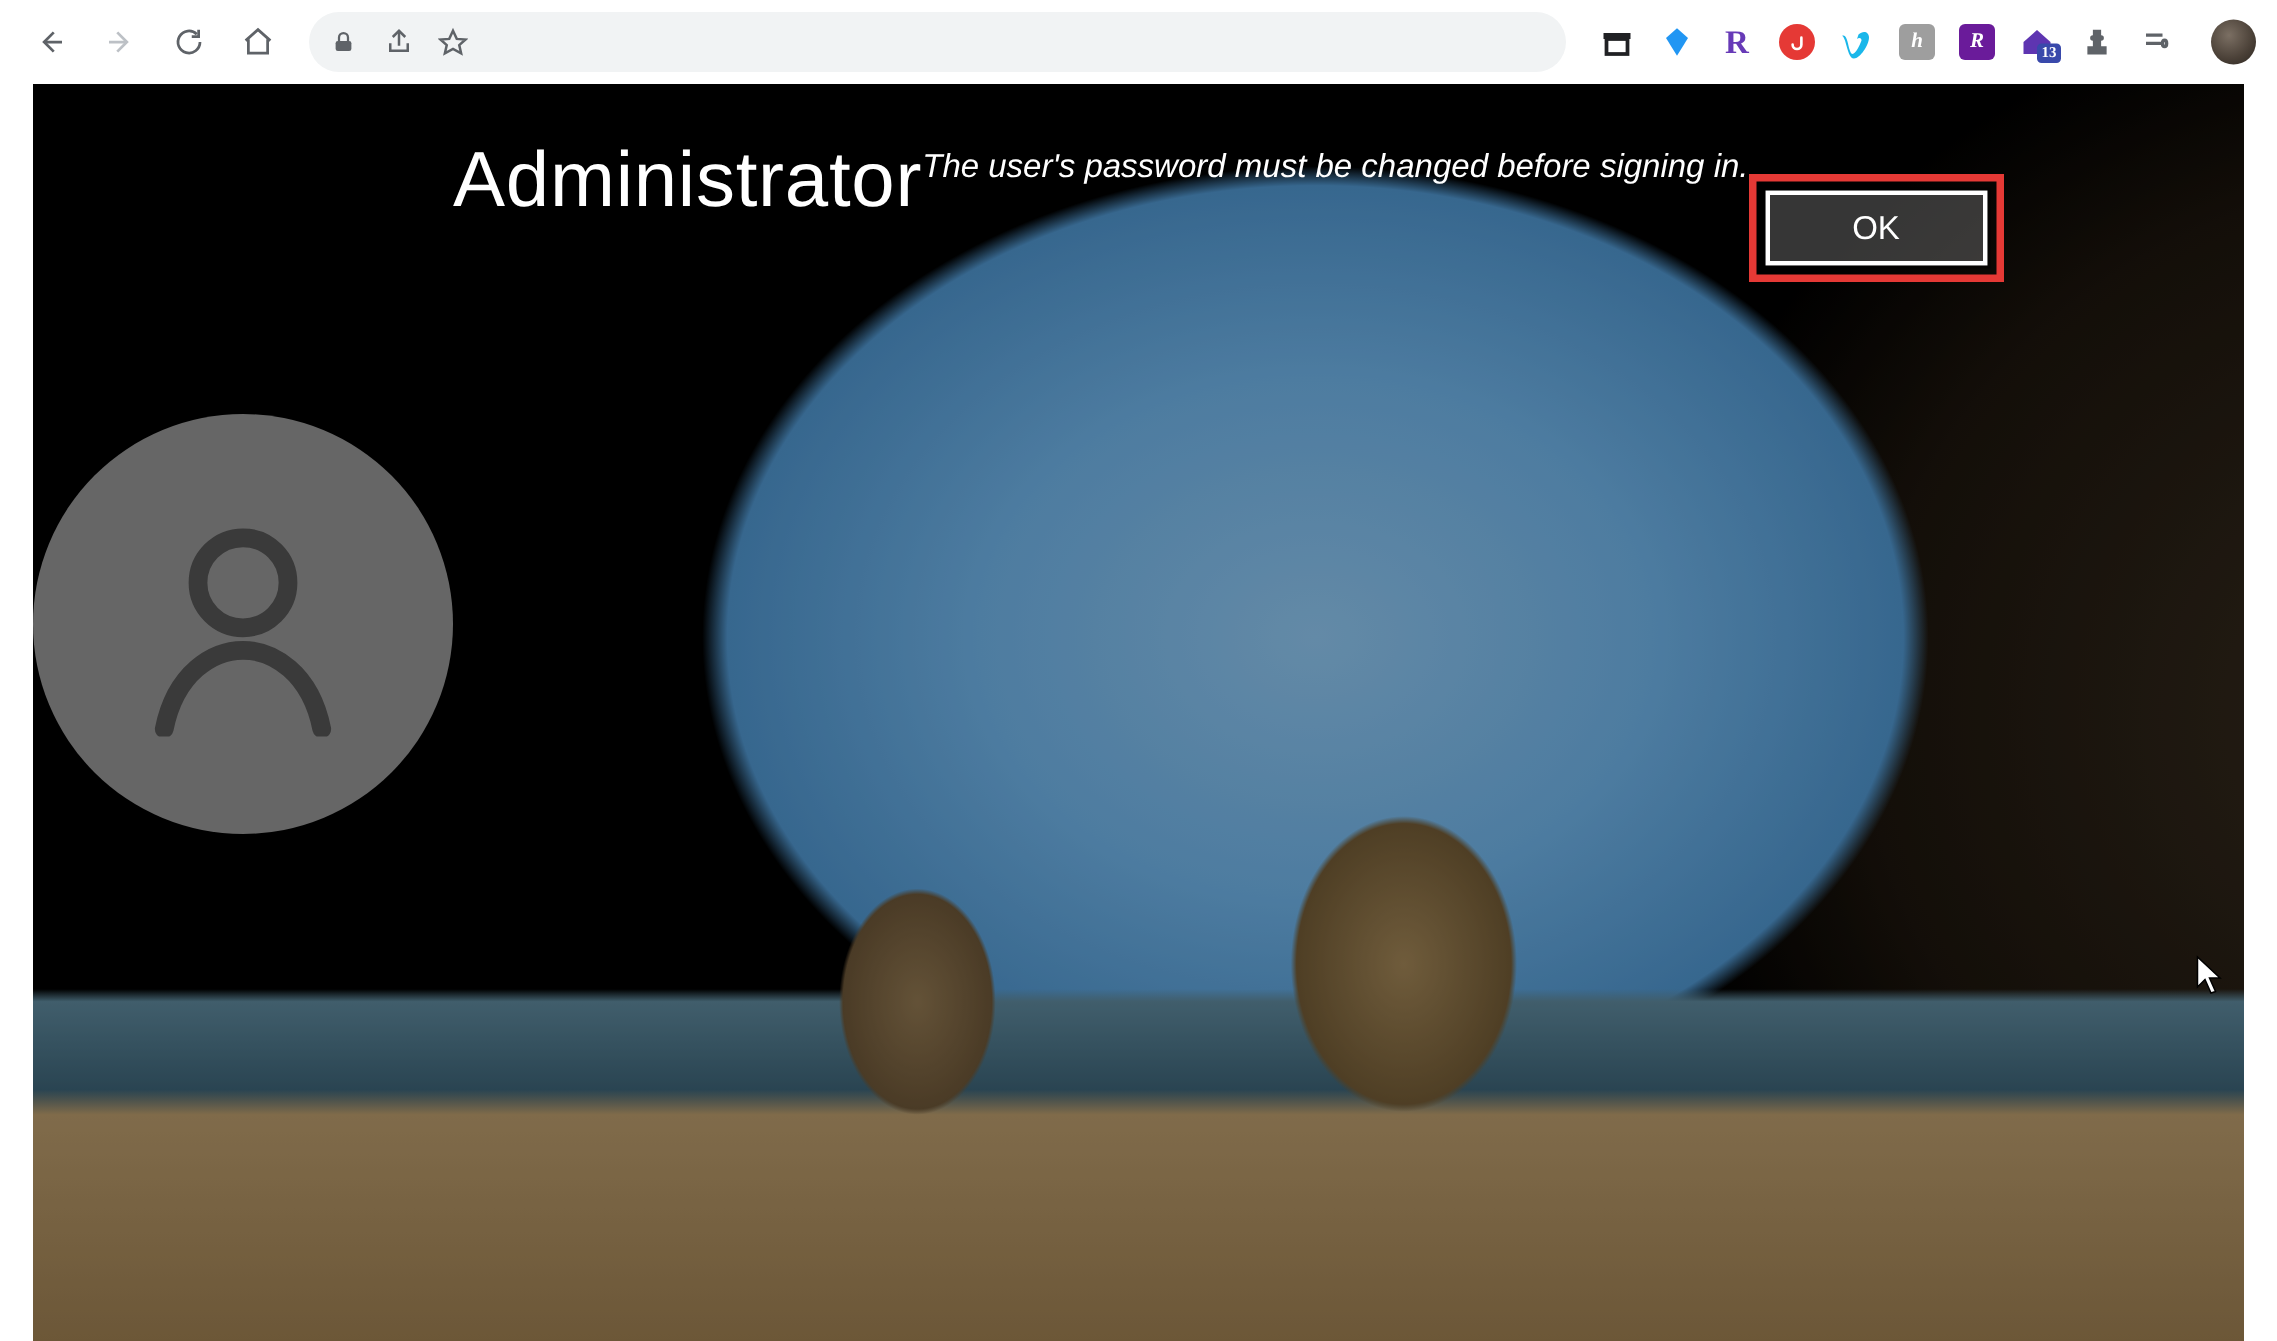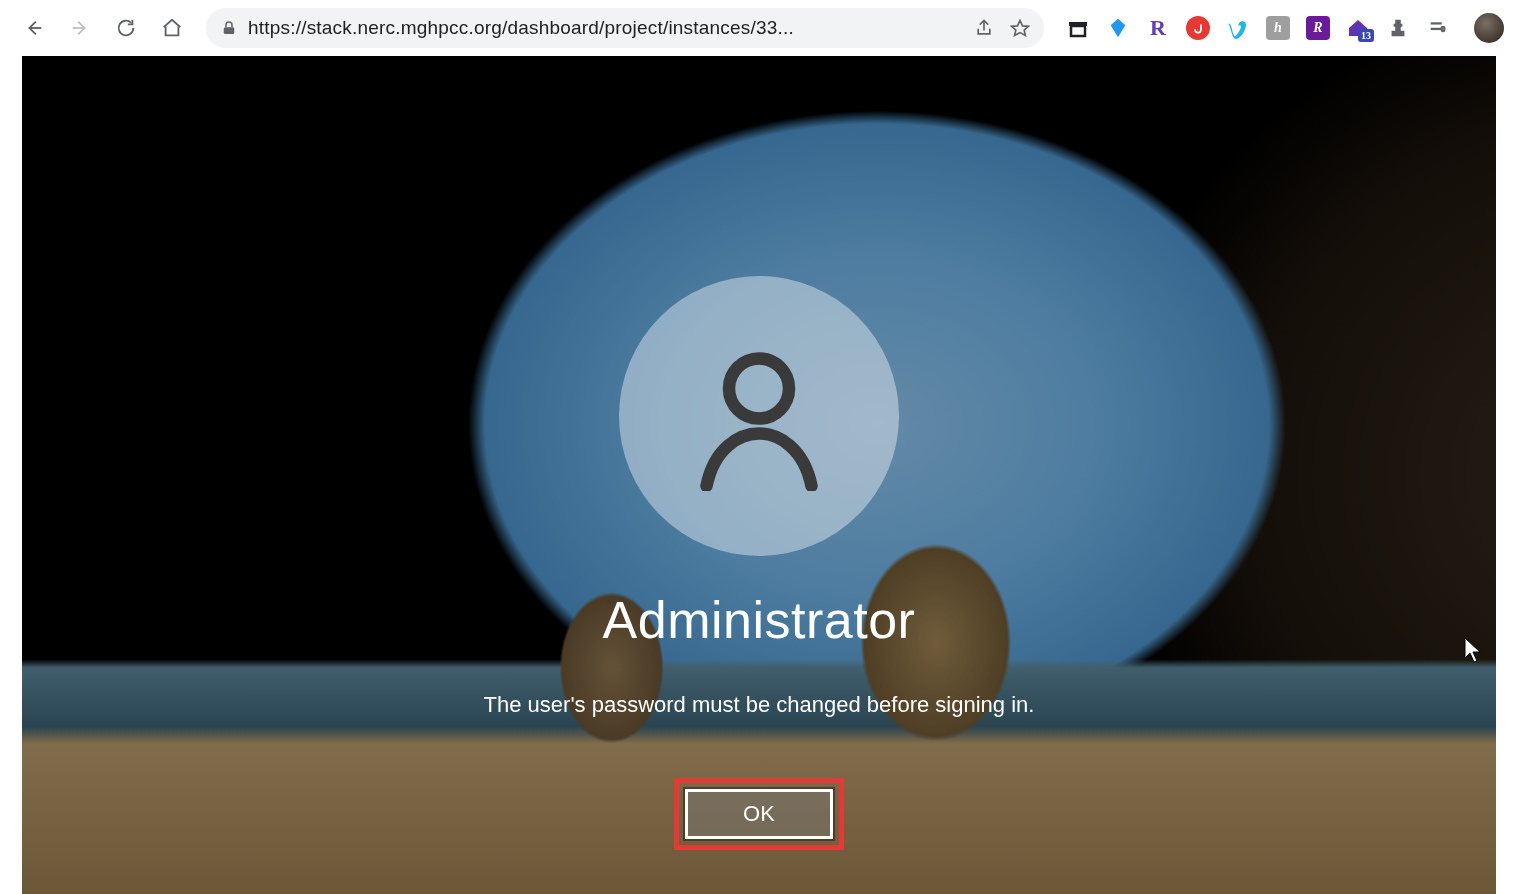--- a/index.html
+++ b/index.html
@@ -110,21 +110,21 @@
       #000;
   }
   .wallpaper::after{
     content:"";
     position:absolute; inset:0;
     background: rgba(0,0,0,.30);
   }
 
   .login {
     position:absolute; inset:0;
-    display:flex; flex-direction:column; align-items:center;
+    display:flex; flex-direction:row; align-items:flex-start;
     color:#fff;
   }
 
   .user-glyph-disc {
     margin-top: 220px;
     width: 280px; height: 280px;
     border-radius:50%;
     background: rgba(255,255,255,.40);
     display:flex; align-items:center; justify-content:center;
   }
@@ -133,20 +133,21 @@
   .username {
     margin-top: 34px;
     font-size: 52px;
     font-weight: 300;
     letter-spacing: .5px;
   }
   .login-msg {
     margin-top: 42px;
     font-size: 22px;
     font-weight: 400;
+    font-style: italic;
   }
 
   .btn-row {
     margin-top: 60px;
     display:flex; gap:30px;
   }
   .win-btn {
     width: 148px;
     height:50px;
     display:flex; align-items:center; justify-content:center;
@@ -202,21 +203,20 @@
         <path d="M3 11 12 3l9 8"></path>
         <path d="M5 10v10h14V10"></path>
       </svg>
   </div>
 
   <div class="omnibox">
     <svg class="lock" viewBox="0 0 24 24">
         <rect x="5" y="11" width="14" height="9" rx="2" fill="#5f6368" stroke="none"></rect>
         <path d="M8 11V8a4 4 0 0 1 8 0v3" stroke="#5f6368" stroke-width="2" fill="none"></path>
       </svg>
-    <span class="url">https://stack.nerc.mghpcc.org/dashboard/project/instances/33...</span>
     <span class="trail">
       <svg viewBox="0 0 24 24">
           <path d="M12 3v12"></path>
           <polyline points="7 8 12 3 17 8"></polyline>
           <path d="M5 13v6h14v-6"></path>
         </svg>
       <svg viewBox="0 0 24 24">
           <polygon points="12 3 15 9.5 22 10 17 14.5 18.5 21 12 17.5 5.5 21 7 14.5 2 10 9 9.5"></polygon>
         </svg>
     </span>

